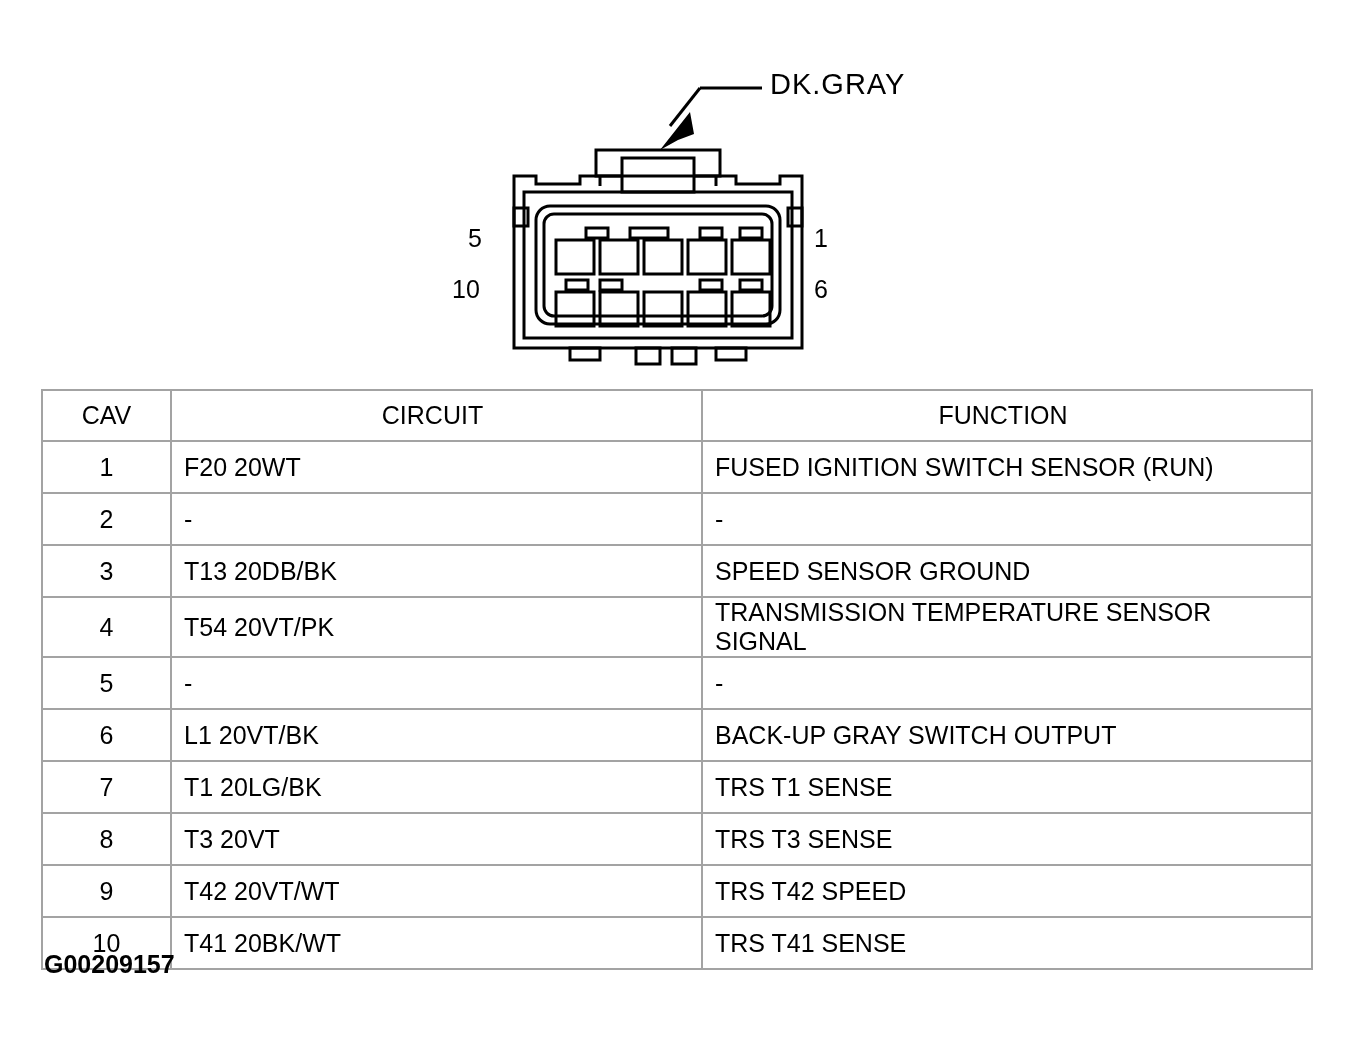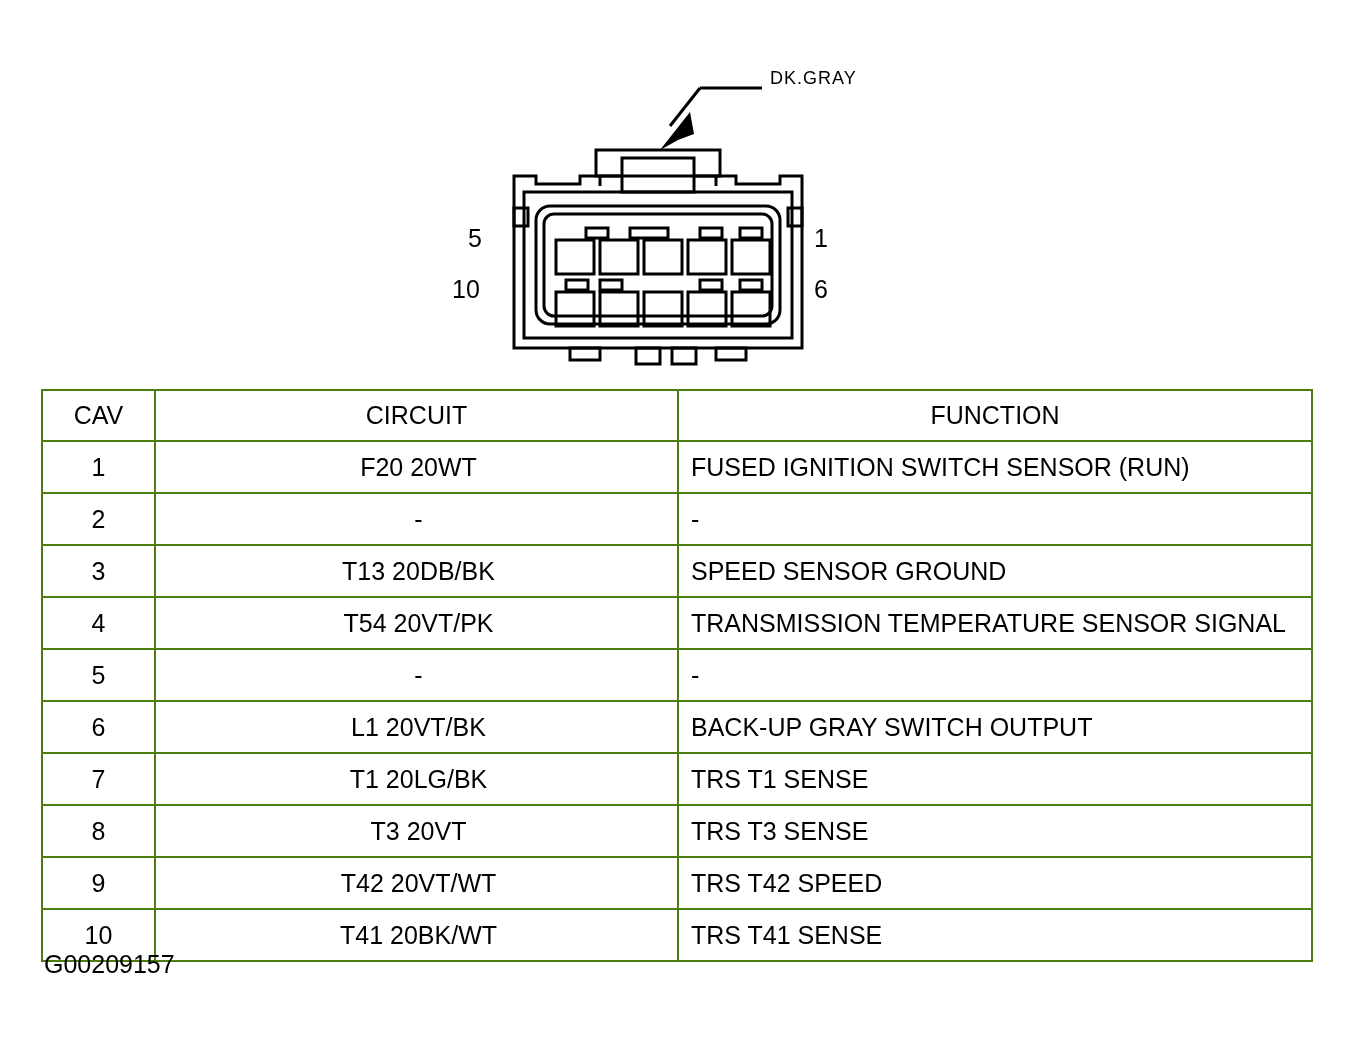--- a/index.html
+++ b/index.html
@@ -24,21 +24,21 @@
     width: 1355px;
     height: 385px;
   }
   #diagram svg {
     display: block;
   }
   .callout-label {
     position: absolute;
     left: 770px;
     top: 68px;
-    font-size: 18px;
+    font-size: 29px;
     letter-spacing: 1px;
     white-space: nowrap;
   }
   .pin-num {
     position: absolute;
     font-size: 25px;
     text-align: center;
   }
   #pin-5  { left: 468px; top: 224px; }
   #pin-10 { left: 452px; top: 275px; }
@@ -48,42 +48,43 @@
   
   #pin-table {
     position: absolute;
     left: 41px;
     top: 389px;
     width: 1272px;
     border-collapse: collapse;
     table-layout: fixed;
   }
   #pin-table td, #pin-table th {
-    border: 2px solid #4d7c0f;
+    border: 2px solid #a3a3a3;
     font-size: 25px;
     font-weight: normal;
     height: 49px;
-    padding: 0 8px;
+    padding: 0 16px;
     vertical-align: middle;
   }
   #pin-table thead th {
     text-align: center;
   }
   #pin-table .col-cav  { width: 95px; text-align: center; }
-  #pin-table .col-circ { width: 505px; text-align: center; padding-left: 12px; }
+  #pin-table .col-circ { width: 505px; text-align: left; padding-left: 12px; }
   #pin-table .col-func { text-align: left; padding-left: 12px; margin-left: 32px; }
   #pin-table thead .col-circ,
   #pin-table thead .col-func { text-align: center; padding-left: 8px; }
   #pin-table tbody td { height: 50px; }
 
   .figure-id {
     position: absolute;
     left: 44px;
     top: 950px;
     font-size: 25px;
+    font-weight: bold;
   }
 </style>
 </head>
 <body>
 
 <div id="diagram">
 
   <svg width="1355" height="385" viewBox="0 0 1355 385" xmlns="http://www.w3.org/2000/svg">
 
     <g stroke="#000" stroke-width="3" fill="none">

